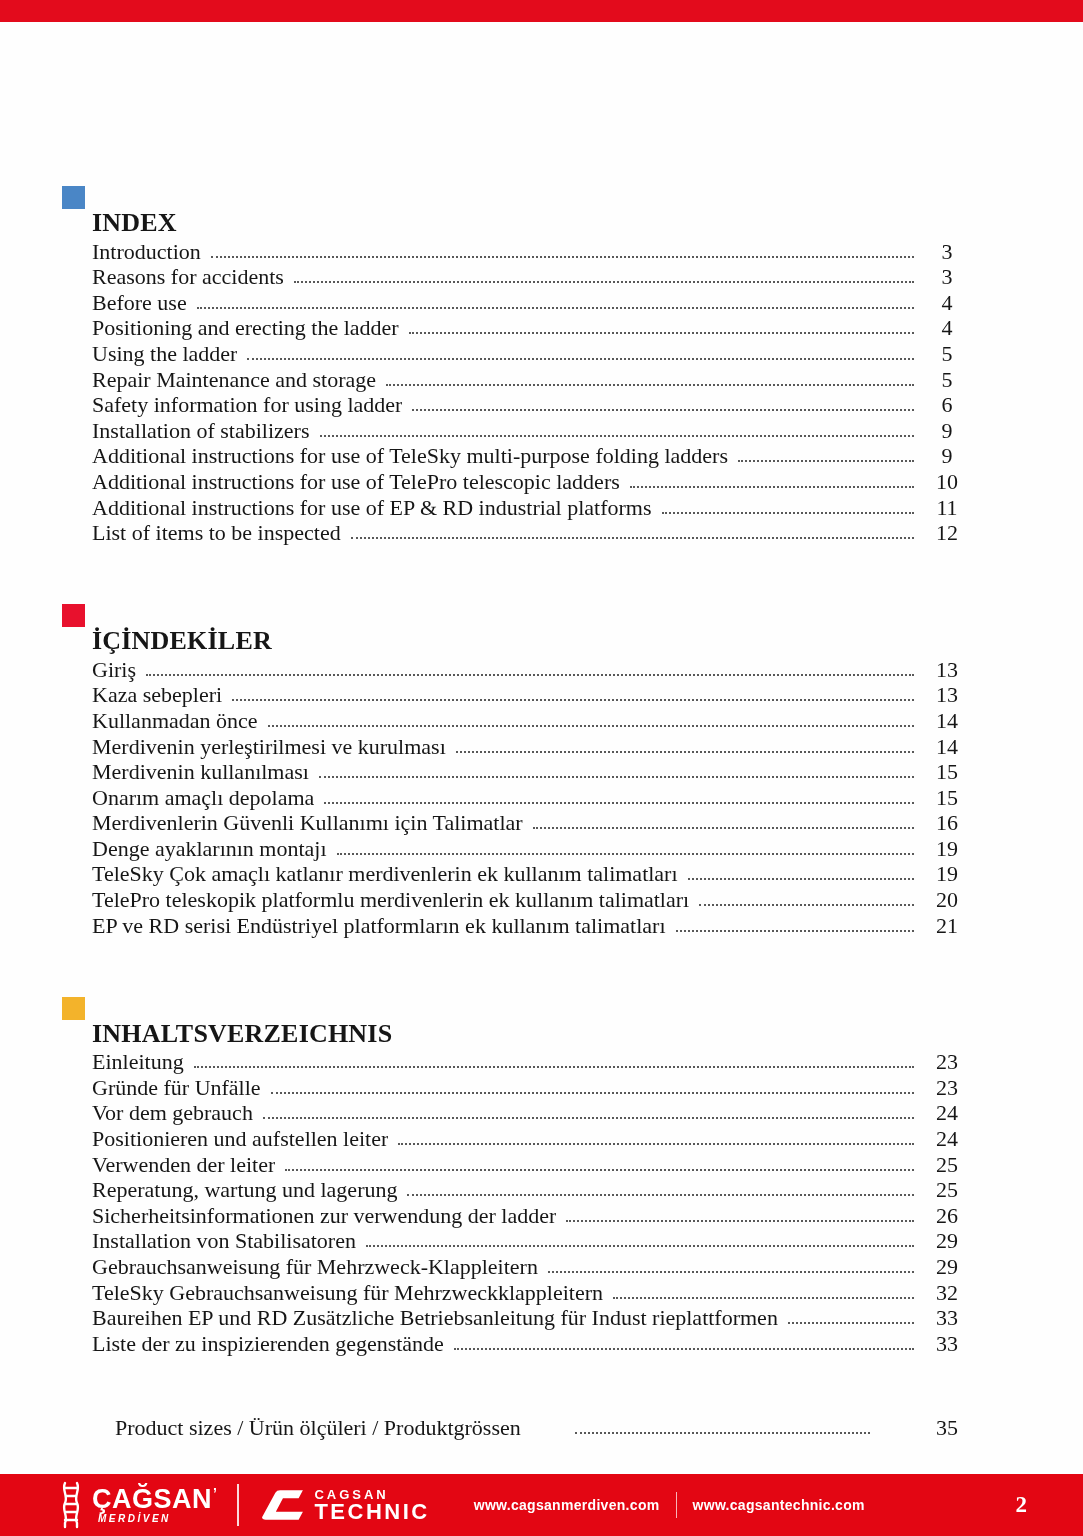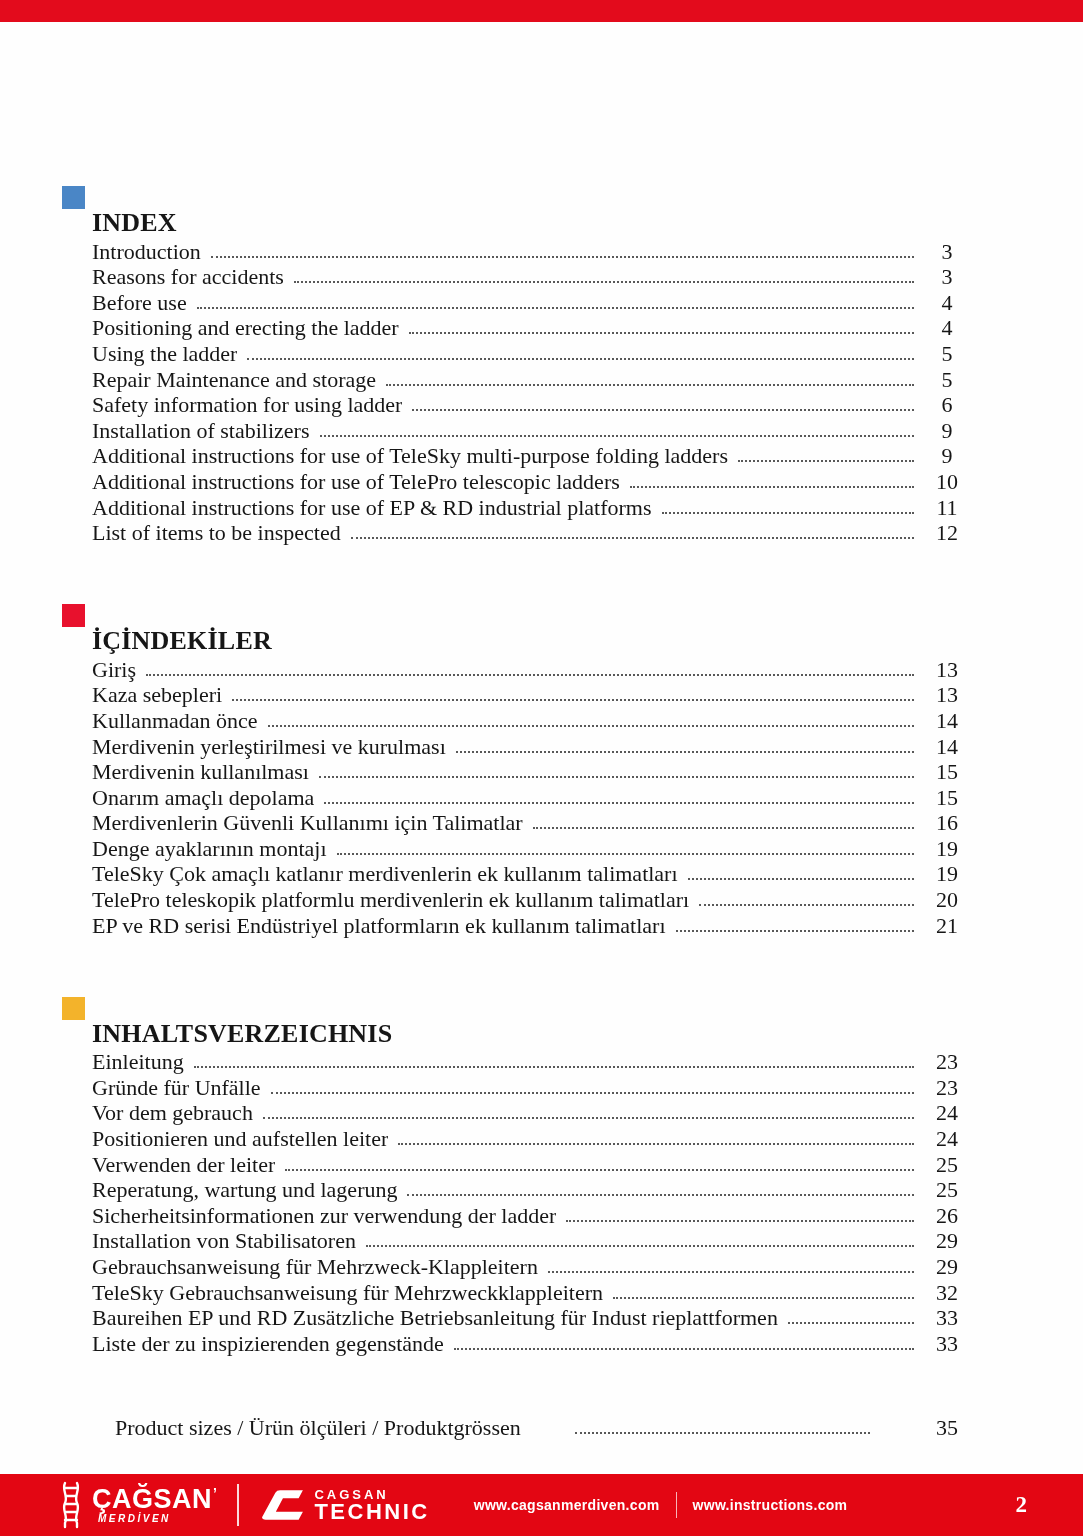--- a/index.html
+++ b/index.html
@@ -322,16 +322,16 @@
       <path d="M3,33 L17,7 Q18.5,4.5 22,4.5 L46,4.5 L41.5,13 L25,13 L17.5,27 L46,27 L41.5,35.5 L7,35.5 Q3,35.5 3,33 Z" fill="#ffffff" stroke="none" stroke-linejoin="round"></path>
     </svg>
     <div class="brand2-text">
       <div class="brand2-top">CAGSAN</div>
       <div class="brand2-bottom">TECHNIC</div>
     </div>
   </div>
 
   <div class="url url-1">www.cagsanmerdiven.com</div>
   <div class="vdiv thin"></div>
-  <div class="url">www.instructions.com</div>
+  <div class="url">www.cagsantechnic.com</div>
 
   <div class="pageno">2</div>
 </footer>
 
 </body></html>

